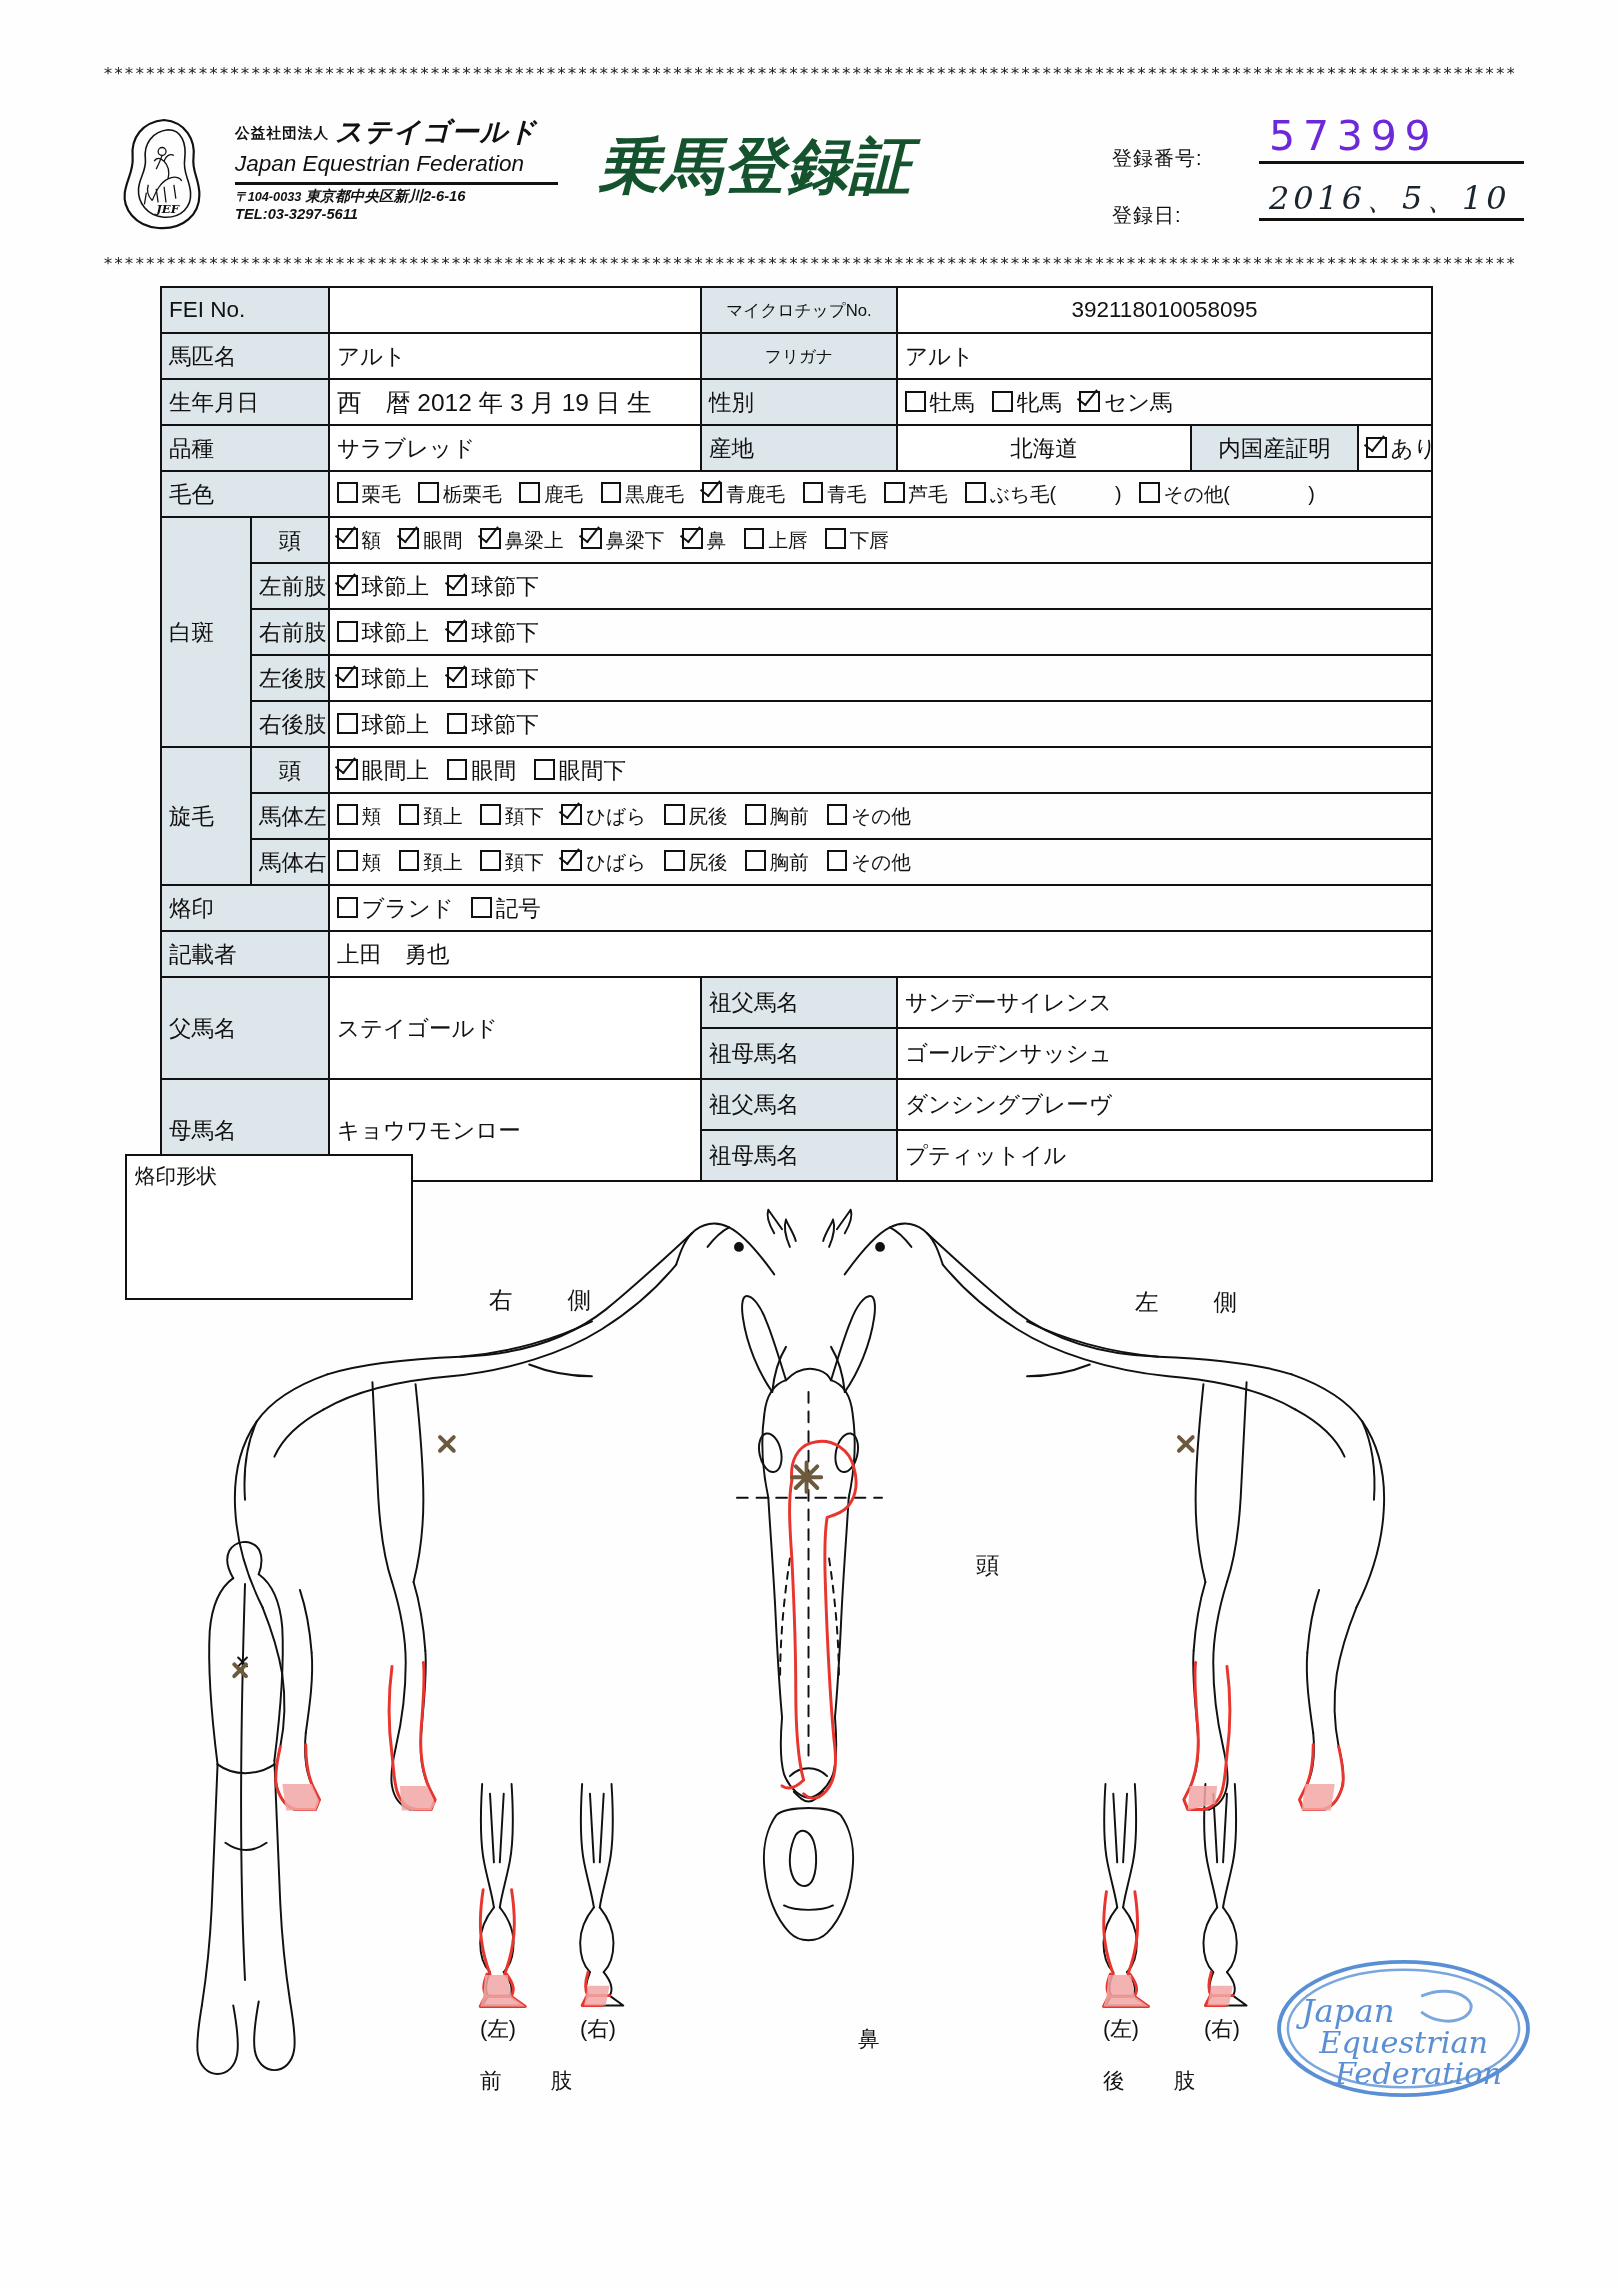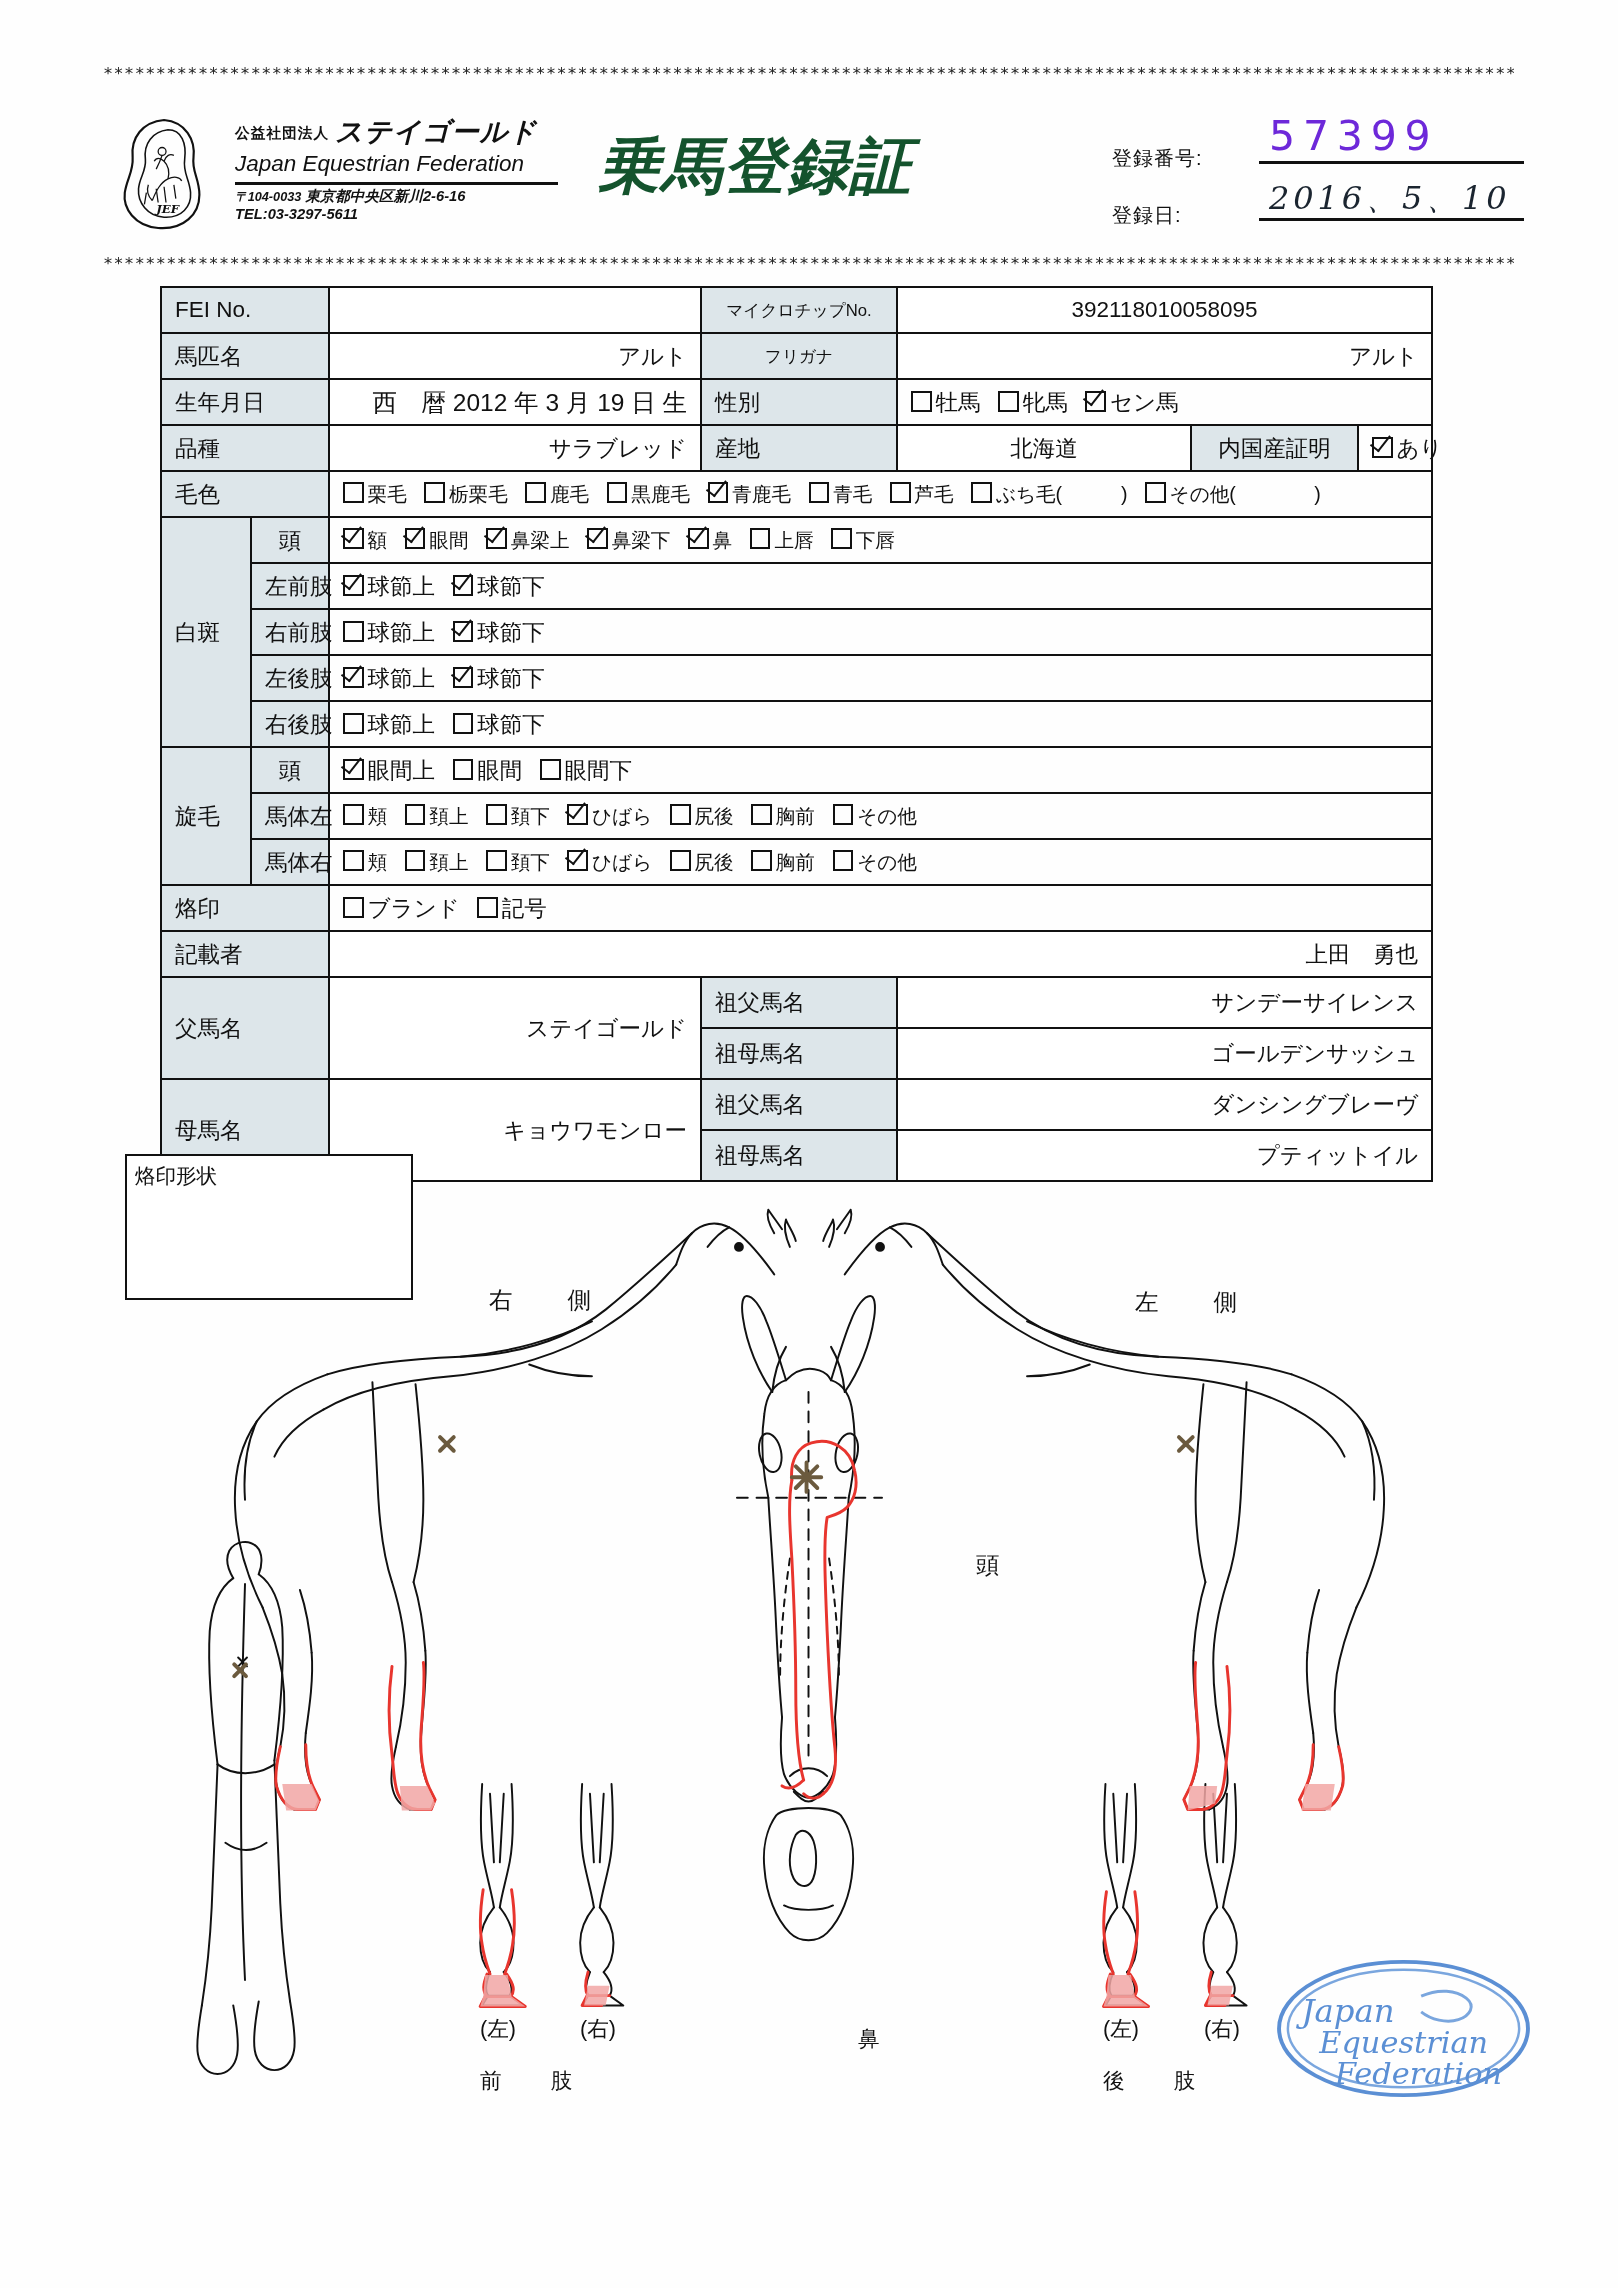--- a/index.html
+++ b/index.html
@@ -35,25 +35,25 @@
   .reg-lbl{position:absolute;left:0;top:13.7px;font-size:20px;letter-spacing:1px;margin-top:16px;}
   .reg-val{position:absolute;left:157px;top:-3.9px;font-size:41px;letter-spacing:7.8px;
      color:#6d28d9;font-family:"DejaVu Sans",sans-serif;}
   .reg-val.hand{font-size:32px;letter-spacing:3.9px;top:3.9px;color:#1b2530;
      font-family:"DejaVu Serif",serif;font-style:italic;}
   .reg-ul{position:absolute;left:147px;top:45px;width:265px;height:2.9px;background:#111;}
 
   
   table.main{position:absolute;left:160px;top:286px;width:1271px;
      border-collapse:collapse;table-layout:fixed;}
-  table.main td{border:2px solid #111;padding:0 13px;font-size:22.5px;
+  table.main td{border:2px solid #111;padding:0 7px;font-size:22.5px;
      height:44px;vertical-align:middle;}
   td.lbl{background:#dde6ea;font-size:20.6px;white-space:nowrap;}
   td.lbl.sm{font-size:16.7px;text-align:center;}
-  td.val{background:#fff;font-size:27.4px;text-align:right;}
+  td.val{background:#fff;font-size:27.4px;}
   td.ck{font-size:20.6px;white-space:nowrap;letter-spacing:0px;}
   td.ctr{text-align:center;margin-top:24px;}
   .bx{display:inline-block;position:relative;width:16.7px;height:16.7px;
       border:2px solid #111;margin-right:3.9px;vertical-align:-2px;}
   .bx.on::after{content:"";position:absolute;left:1px;top:-7.8px;width:8.8px;height:17.6px;
       border-right:2.5px solid #111;border-bottom:2.5px solid #111;
       transform:rotate(38deg);}
   .cg{margin-right:17.6px;display:inline-block;}
 
   

